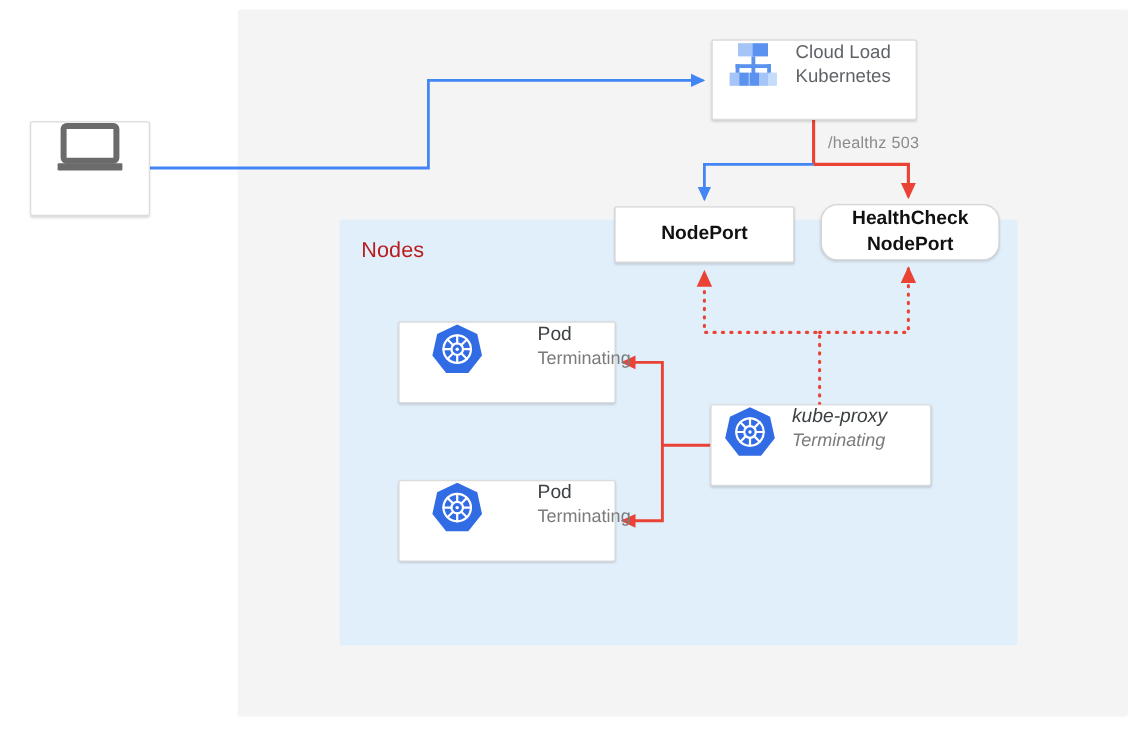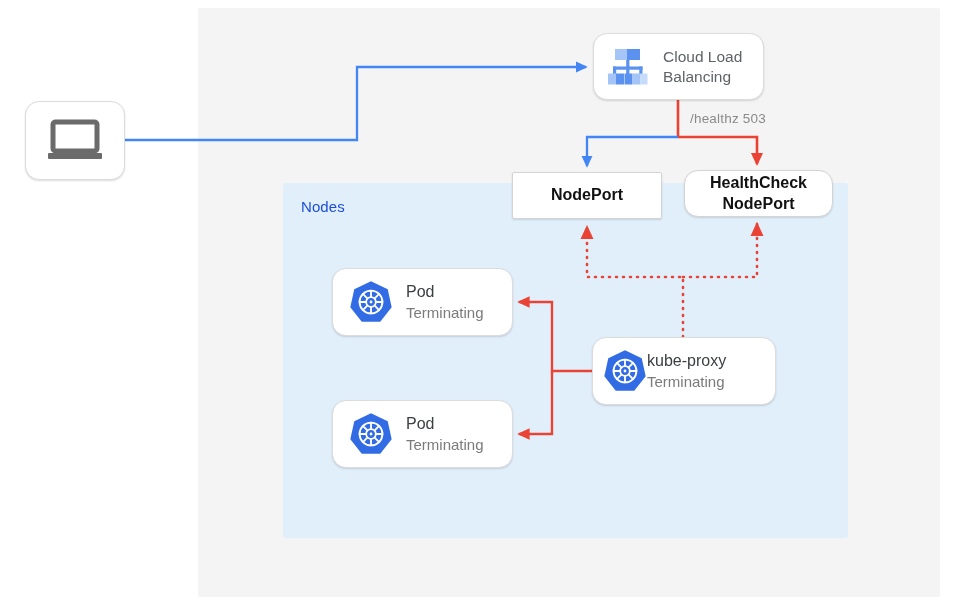--- a/index.html
+++ b/index.html
@@ -34,34 +34,34 @@
     top: 183px;
     width: 565px;
     height: 355px;
     background: #e1effb;
     border-radius: 3px;
   }
   .region-nodes-label {
     position: absolute;
     left: 301px;
     top: 198px;
-    font-size: 15px;
-    color: #1d4ed8;
+    font-size: 18px;
+    color: #b91c1c;
     letter-spacing: 0.1px;
   }
   
   .card {
     position: absolute;
     background: #ffffff;
     border: 1px solid #dcdcdc;
-    border-radius: 14px;
+    border-radius: 2px;
     box-shadow: 0 1px 2px rgba(0,0,0,0.14);
     box-sizing: border-box;
     display: flex;
-    align-items: center;
+    align-items: flex-start;
   }
   .card-icon {
     flex: 0 0 auto;
     display: flex;
     align-items: center;
     justify-content: center;
   }
   .card-text {
     display: flex;
     flex-direction: column;
@@ -119,33 +119,34 @@
   #healthcheck-box {
     left: 684px;
     top: 170px;
     width: 149px;
     height: 47px;
     border-radius: 14px;
   }
   .pod-card {
     width: 181px;
     height: 68px;
-    padding-left: 16px;
+    padding-left: 26px;
+    gap: 32px;
   }
   .pod-card .card-text { margin-left: 13px; }
   #pod-card-1 { left: 332px; top: 268px; }
   #pod-card-2 { left: 332px; top: 400px; }
   #kubeproxy-card {
     left: 592px;
     top: 337px;
     width: 184px;
     height: 68px;
     padding-left: 10px;
   }
-  #kubeproxy-card .card-text { margin-left: 0; }
+  #kubeproxy-card .card-text { margin-left: 13px; font-style: italic; }
 
   
   .edge-label {
     position: absolute;
     left: 690px;
     top: 111px;
     font-size: 13.5px;
     font-weight: normal;
     color: #8a8a8a;
     letter-spacing: 0.2px;
@@ -221,21 +222,21 @@
         <rect x="34.3" y="19.5" width="3.2" height="8" fill="#5b92f0"></rect>
         <rect x="3" y="26.5" width="8" height="11" fill="#a5c4f7"></rect>
         <rect x="11" y="26.5" width="8" height="11" fill="#5b92f0"></rect>
         <rect x="19.5" y="26.5" width="8" height="11" fill="#5b92f0"></rect>
         <rect x="27.5" y="26.5" width="8" height="11" fill="#a5c4f7"></rect>
         <rect x="35.5" y="26.5" width="7" height="11" fill="#c6dcfb"></rect>
       </svg>
     </span>
     <span class="card-text">
       <span class="card-title">Cloud Load</span>
-      <span class="card-title">Balancing</span>
+      <span class="card-title">Kubernetes</span>
     </span>
   </div>
 
   <div class="nodeport-box" id="nodeport-box">
     <span>NodePort</span>
   </div>
 
   <div class="nodeport-box" id="healthcheck-box">
     <span>
       <span>HealthCheck</span><br>

